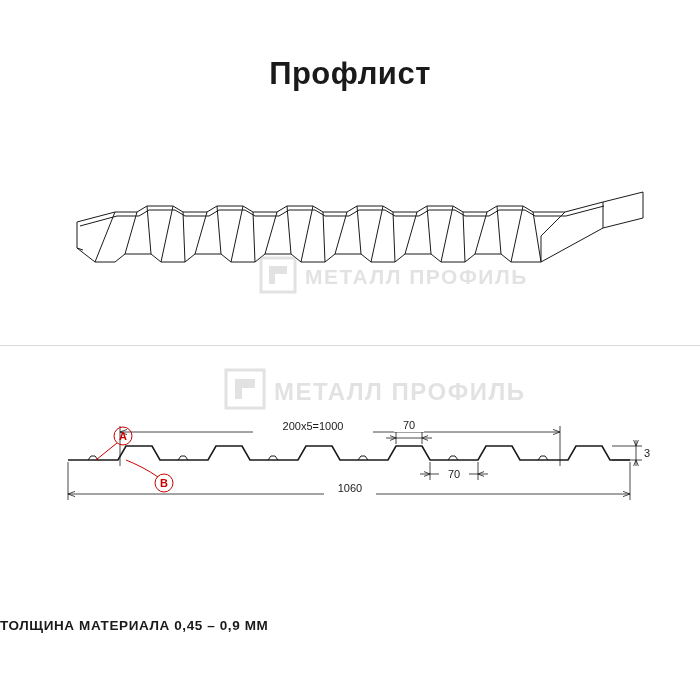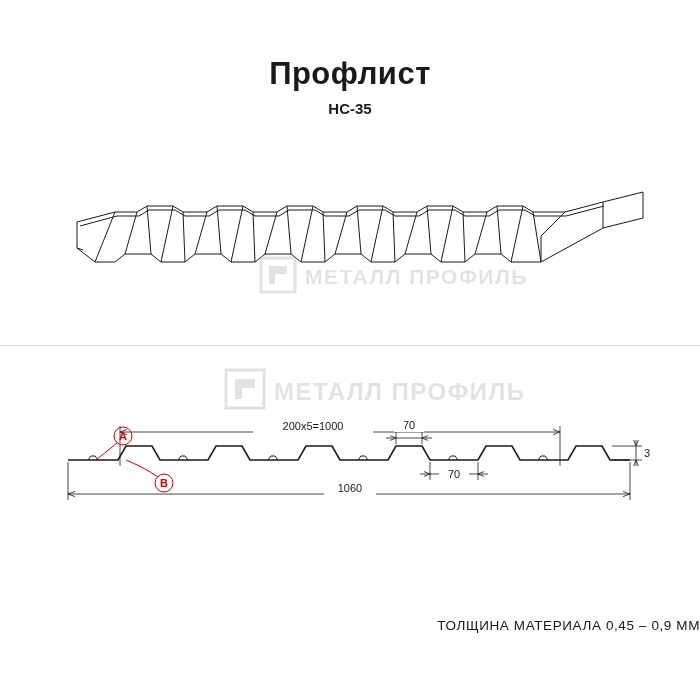--- a/index.html
+++ b/index.html
@@ -69,23 +69,23 @@
     opacity: 0.28;
     padding-left: 44px;
   }
   .wm1 { top: 248px; left: 215px; }
   .wm2 { top: 358px; left: 180px; }
   .footer {
     position: absolute;
     top: 618px;
     left: 0;
     width: 700px;
-    text-align: right;
+    text-align: left;
     font-size: 13.5px;
-    font-weight: normal;
+    font-weight: bold;
     letter-spacing: 0.6px;
     color: #1a1a1a;
   }
   svg { display: block; }
   .ln { fill: none; stroke: #1a1a1a; }
   .thin { stroke-width: 1; }
   .med { stroke-width: 1.6; }
   .dim { fill: none; stroke: #1a1a1a; stroke-width: 0.8; }
   .dimtxt {
     font-family: "Liberation Sans", sans-serif;
@@ -99,21 +99,20 @@
     font-weight: bold;
   }
   .callout { fill: none; stroke: #cc0000; stroke-width: 1; }
 </style>
 </head>
 <body>
 
 <div class="page">
 
   <div class="title">Профлист</div>
-  <div class="subtitle">НС-35</div>
 
   <div class="iso-wrap">
     <svg width="590" height="140" viewBox="0 0 590 140">
       <g class="ln thin">
 
         <path d="M22,52 L60,42 L82,42 L92,36 L118,36 L128,42 L152,42 L162,36 L188,36 L198,42 L222,42 L232,36 L258,36 L268,42 L292,42 L302,36 L328,36 L338,42 L362,42 L372,36 L398,36 L408,42 L432,42 L442,36 L468,36 L478,42 L510,42 L548,32"></path>
 
         <path d="M22,52 L22,78 L40,92 L60,92 L70,84 L96,84 L106,92 L130,92 L140,84 L166,84 L176,92 L200,92 L210,84 L236,84 L246,92 L270,92 L280,84 L306,84 L316,92 L340,92 L350,84 L376,84 L386,92 L410,92 L420,84 L446,84 L456,92 L486,92 L486,66"></path>
 
         <path d="M60,42 L40,92"></path>

